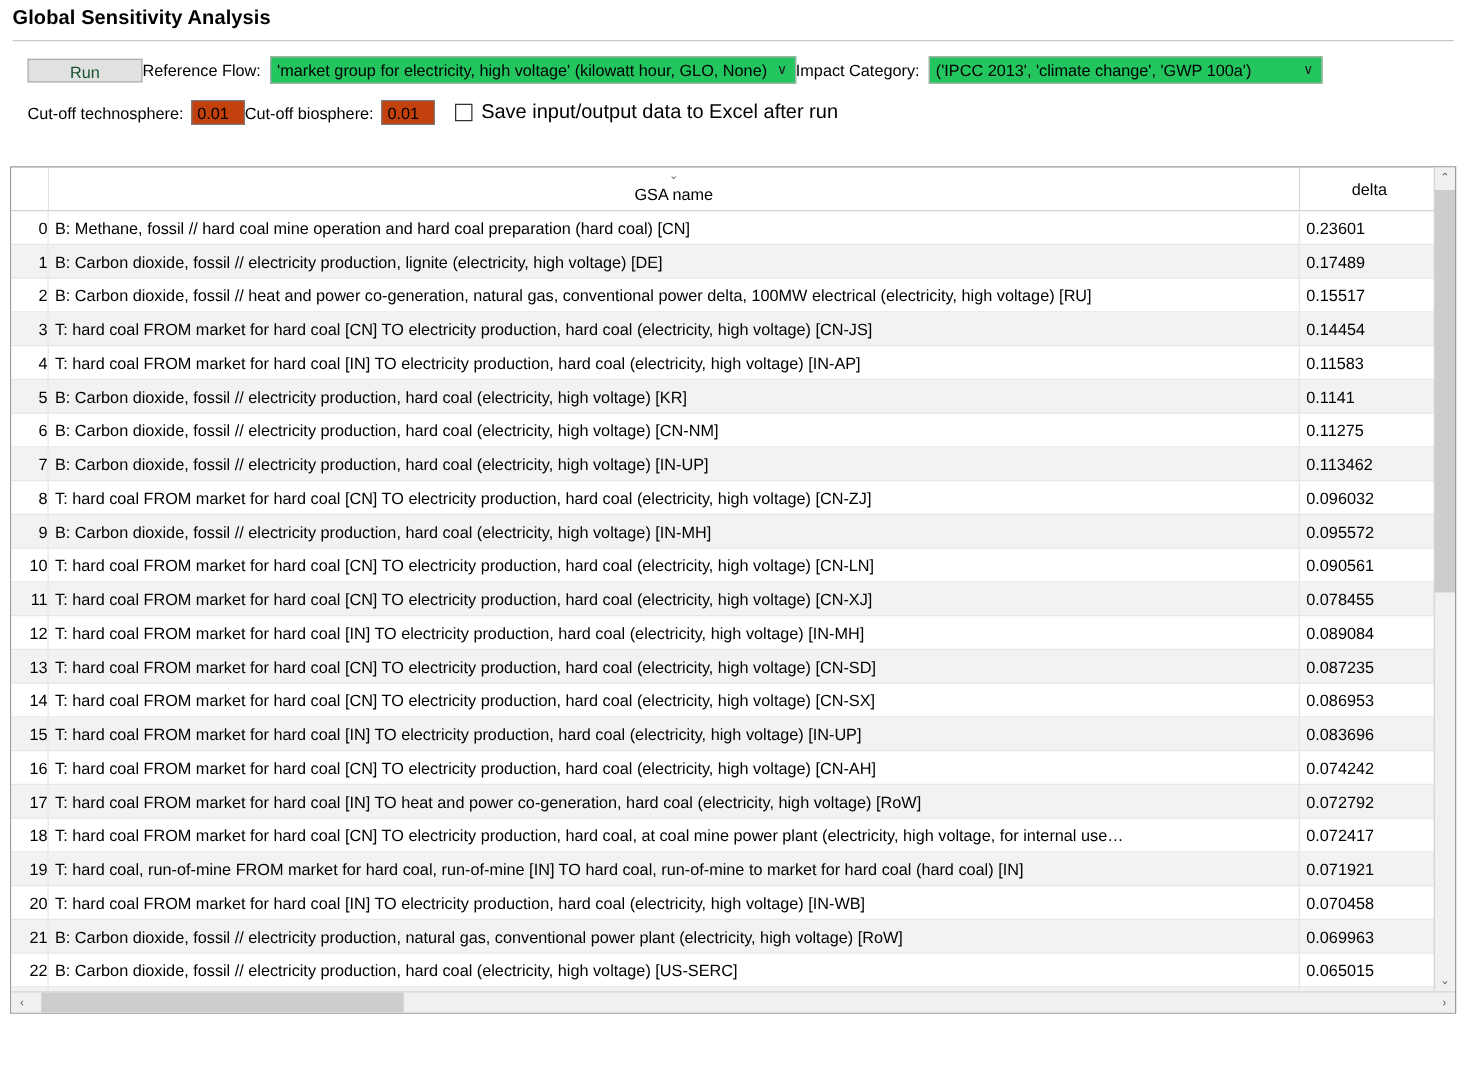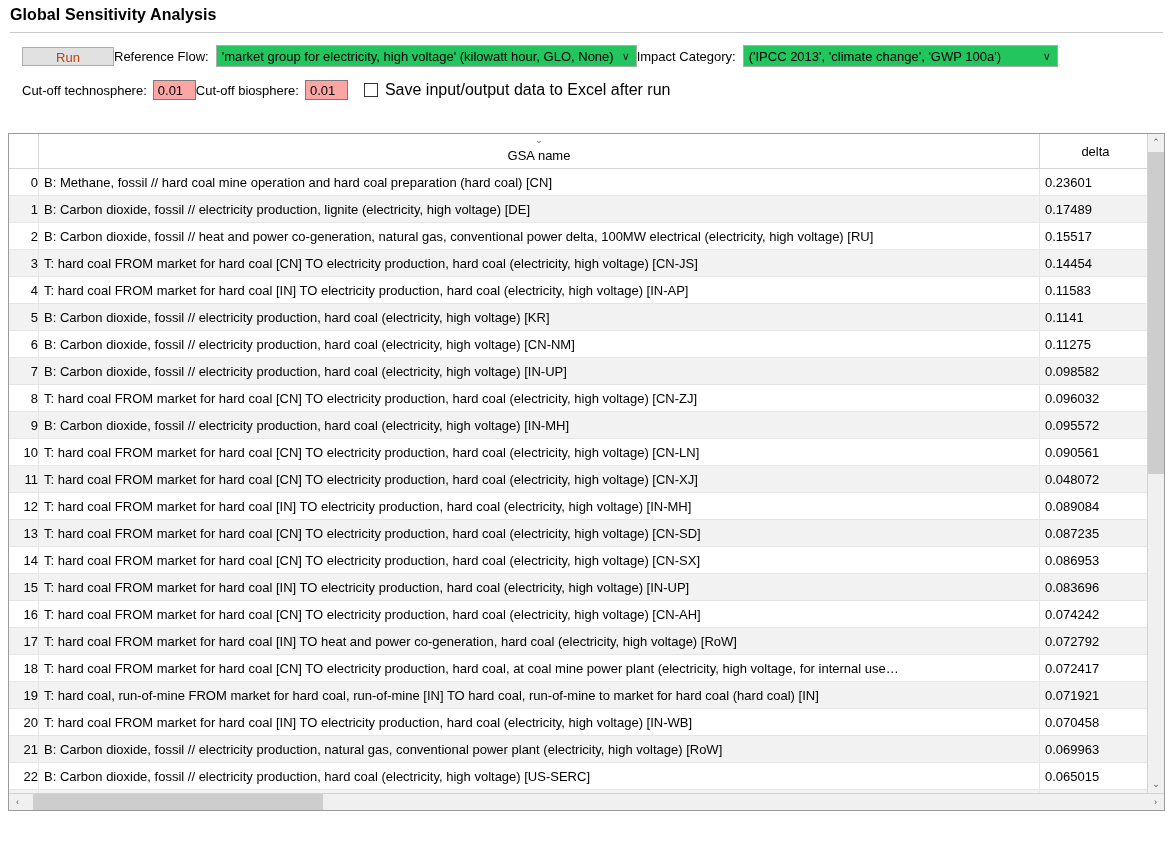--- a/index.html
+++ b/index.html
@@ -41,21 +41,21 @@
   }
   .toolbar-row.second {
     margin-top: 8px;
   }
 
   .btn {
     background: #e1e1e1;
     border: 1px solid #adadad;
     font-family: "Liberation Sans", sans-serif;
     font-size: 13px;
-    color: #c2410c;
+    color: #14532d;
     height: 19px;
     line-height: 20px;
     text-align: center;
     cursor: default;
     padding: 0;
   }
   .btn-run {
     width: 92px;
     margin-left: 12px;
   }
@@ -90,21 +90,21 @@
     color: #222;
     line-height: 20px;
     flex: 0 0 20px;
   }
   .combo-ref { width: 421px; }
   .combo-impact { width: 315px; }
 
   .txtbox {
     height: 20px;
     border: 1px solid #7a7a7a;
-    background: #fca5a5;
+    background: #c2410c;
     font-family: "Liberation Sans", sans-serif;
     font-size: 13px;
     padding: 0 4px;
     box-sizing: border-box;
     margin-left: 6px;
     color: #000;
   }
   .txt-cutoff { width: 43px; }
 
   .checkrow {
@@ -357,41 +357,41 @@
             <td class="delta">0.1141</td>
           </tr>
           <tr class="norm">
             <td class="idx">6</td>
             <td class="name">B: Carbon dioxide, fossil // electricity production, hard coal (electricity, high voltage) [CN-NM]</td>
             <td class="delta">0.11275</td>
           </tr>
           <tr class="alt">
             <td class="idx">7</td>
             <td class="name">B: Carbon dioxide, fossil // electricity production, hard coal (electricity, high voltage) [IN-UP]</td>
-            <td class="delta">0.098582</td>
+            <td class="delta">0.113462</td>
           </tr>
           <tr class="norm">
             <td class="idx">8</td>
             <td class="name">T: hard coal FROM market for hard coal [CN] TO electricity production, hard coal (electricity, high voltage) [CN-ZJ]</td>
             <td class="delta">0.096032</td>
           </tr>
           <tr class="alt">
             <td class="idx">9</td>
             <td class="name">B: Carbon dioxide, fossil // electricity production, hard coal (electricity, high voltage) [IN-MH]</td>
             <td class="delta">0.095572</td>
           </tr>
           <tr class="norm">
             <td class="idx">10</td>
             <td class="name">T: hard coal FROM market for hard coal [CN] TO electricity production, hard coal (electricity, high voltage) [CN-LN]</td>
             <td class="delta">0.090561</td>
           </tr>
           <tr class="alt">
             <td class="idx">11</td>
             <td class="name">T: hard coal FROM market for hard coal [CN] TO electricity production, hard coal (electricity, high voltage) [CN-XJ]</td>
-            <td class="delta">0.048072</td>
+            <td class="delta">0.078455</td>
           </tr>
           <tr class="norm">
             <td class="idx">12</td>
             <td class="name">T: hard coal FROM market for hard coal [IN] TO electricity production, hard coal (electricity, high voltage) [IN-MH]</td>
             <td class="delta">0.089084</td>
           </tr>
           <tr class="alt">
             <td class="idx">13</td>
             <td class="name">T: hard coal FROM market for hard coal [CN] TO electricity production, hard coal (electricity, high voltage) [CN-SD]</td>
             <td class="delta">0.087235</td>

